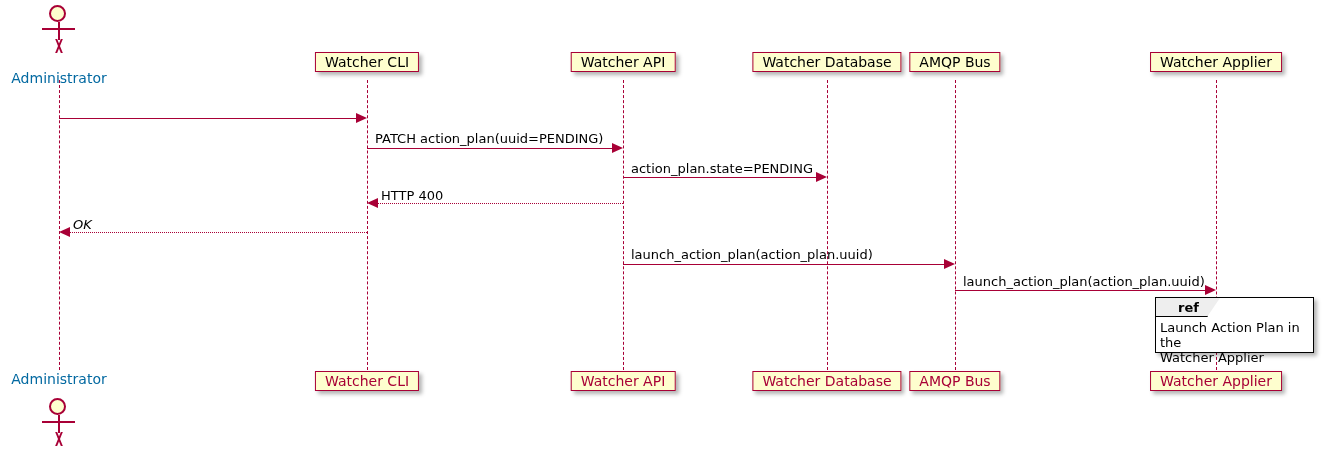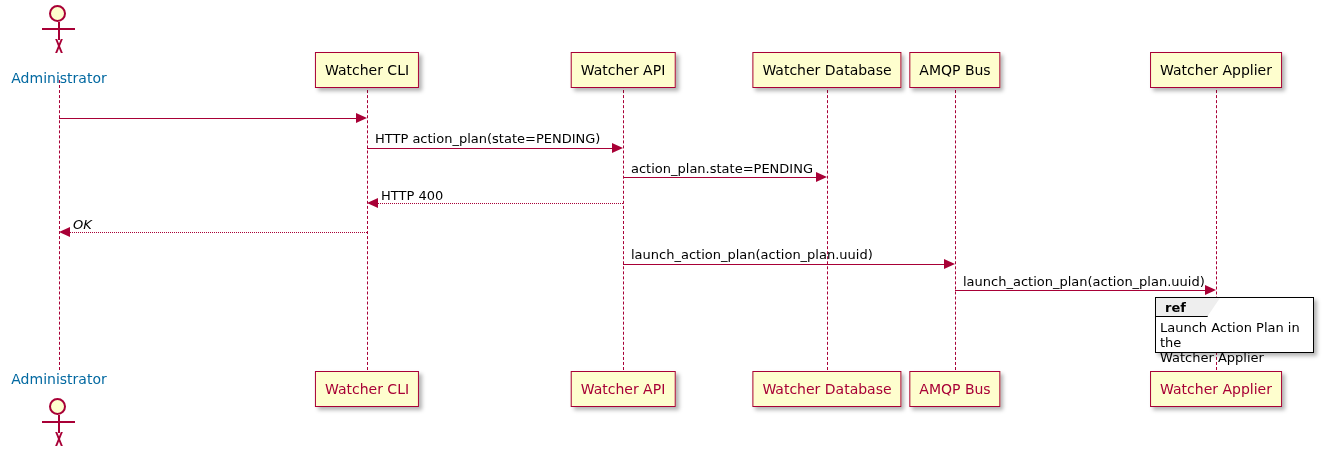--- a/index.html
+++ b/index.html
@@ -27,21 +27,21 @@
 
   
   .participant {
     position: absolute;
     box-sizing: border-box;
     background: #FEFECE;
     border: 1.5px solid #A80036;
     color: #000000;
     font-size: 14px;
     line-height: 1;
-    height: 36px;
+    height: 20px;
     display: flex;
     align-items: center;
     justify-content: center;
     padding: 0 9px;
     white-space: nowrap;
     box-shadow: 3px 3px 4px rgba(0,0,0,0.30);
     transform: translateX(-50%);
   }
   .participant.bottom {
     color: #A80036;
@@ -216,21 +216,21 @@
 
   <div class="participant" style="left:367px; top:52px;">Watcher CLI</div>
   <div class="participant" style="left:623px; top:52px;">Watcher API</div>
   <div class="participant" style="left:827px; top:52px;">Watcher Database</div>
   <div class="participant" style="left:955px; top:52px;">AMQP Bus</div>
   <div class="participant" style="left:1216px; top:52px;">Watcher Applier</div>
 
   <div class="msg-line" style="left:59px; top:118px; width:297px;"></div>
   <div class="arrowhead right" style="left:356px; top:113px;"></div>
 
-  <div class="msg-label" style="left:375px; top:132px;">HTTP action_plan(state=PENDING)</div>
+  <div class="msg-label" style="left:375px; top:132px;">PATCH action_plan(uuid=PENDING)</div>
   <div class="msg-line" style="left:367px; top:148px; width:245px;"></div>
   <div class="arrowhead right" style="left:612px; top:143px;"></div>
 
   <div class="msg-label" style="left:631px; top:162px;">action_plan.state=PENDING</div>
   <div class="msg-line" style="left:623px; top:177px; width:193px;"></div>
   <div class="arrowhead right" style="left:816px; top:172px;"></div>
 
   <div class="msg-label" style="left:381px; top:189px;">HTTP 400</div>
   <div class="msg-line dashed" style="left:378px; top:203px; width:245px;"></div>
   <div class="arrowhead left" style="left:367px; top:198px;"></div>
@@ -241,21 +241,21 @@
 
   <div class="msg-label" style="left:631px; top:248px;">launch_action_plan(action_plan.uuid)</div>
   <div class="msg-line" style="left:623px; top:264px; width:321px;"></div>
   <div class="arrowhead right" style="left:944px; top:259px;"></div>
 
   <div class="msg-label" style="left:963px; top:275px;">launch_action_plan(action_plan.uuid)</div>
   <div class="msg-line" style="left:955px; top:290px; width:250px;"></div>
   <div class="arrowhead right" style="left:1205px; top:285px;"></div>
 
   <div class="ref-box" style="left:1155px; top:297px; width:159px; height:56px;">
-    <div class="ref-tab" style="width:52px;">
+    <div class="ref-tab" style="width:52px;justify-content:flex-end;">
       <span class="ref-tab-text">ref</span>
     </div>
     <div class="ref-corner-line" style="left:51px;"></div>
     <div class="ref-corner" style="left:51px;"></div>
     <div class="ref-body" style="left:4px; top:22px; width:152px;">Launch Action Plan in the
 Watcher Applier</div>
   </div>
 
   <div class="participant bottom" style="left:367px; top:371px;">Watcher CLI</div>
   <div class="participant bottom" style="left:623px; top:371px;">Watcher API</div>

